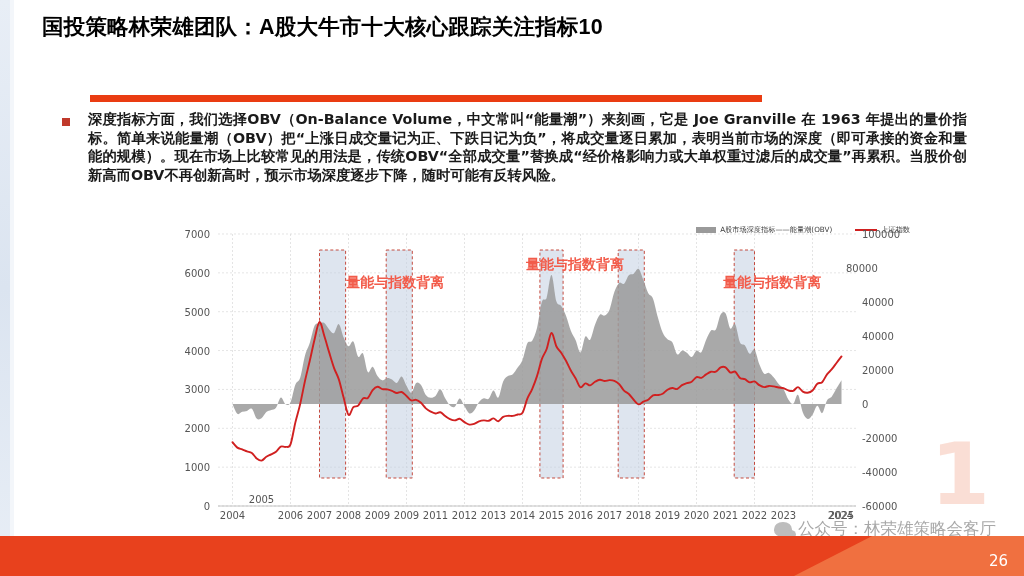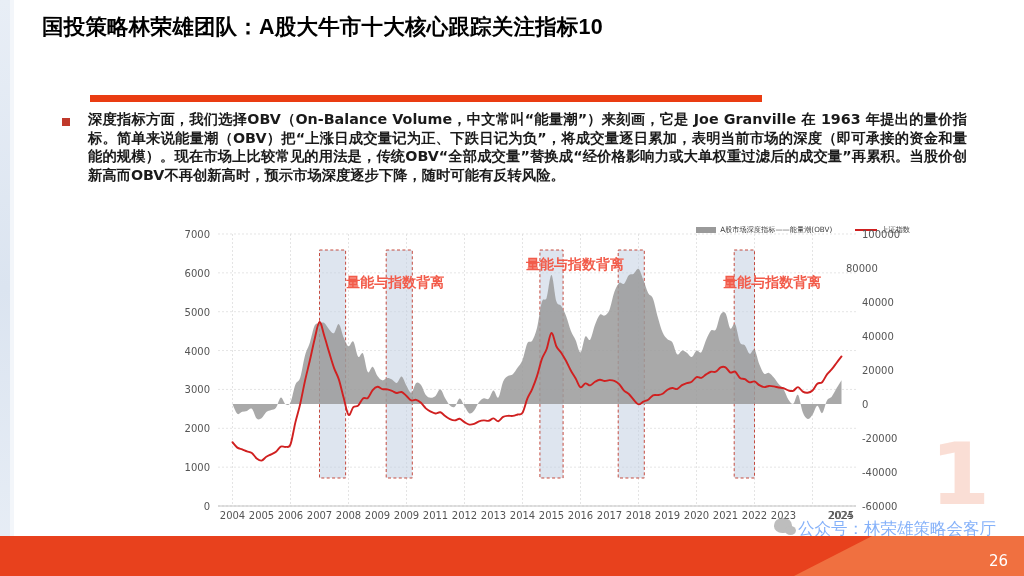--- a/index.html
+++ b/index.html
@@ -164,23 +164,24 @@
     position: absolute;
     right: 16px; bottom: 6px;
     font-size: 15px;
     color: #ffffff;
     font-family: "DejaVu Sans", sans-serif;
   }
   #watermark {
     position: absolute;
     right: 28px; bottom: 36px;
     display: flex;
+    align-items: center;
     gap: 6px;
     font-size: 16.5px;
-    color: #3b82f6;
+    color: #737373;
     opacity: 0.62;
     font-family: "DejaVu Sans", sans-serif;
     white-space: nowrap;
   }
   #wechat-icon {
     width: 18px; height: 15px;
     background: #8a8a8a;
     border-radius: 48% 48% 45% 45%;
     position: relative;
     opacity: 0.9;
@@ -297,21 +298,21 @@
         <div class="axis-label right" style="left: 692px; top: 205px;">-20000</div>
         <div class="axis-label right" style="left: 692px; top: 171px;">0</div>
         <div class="axis-label right" style="left: 692px; top: 137px;">20000</div>
         <div class="axis-label right" style="left: 692px; top: 103px;">40000</div>
         <div class="axis-label right" style="left: 692px; top: 69px;">40000</div>
         <div class="axis-label right" style="left: 656px; top: 35px; margin-left: 20px;">80000</div>
         <div class="axis-label right" style="left: 692px; top: 1px;">100000</div>
       </div>
     <div id="x-ticks">
         <div class="axis-label xtick" style="left: 47.5px; top: 282px;">2004</div>
-        <div class="axis-label xtick" style="left: 76.5px; top: 282px;">2005</div>
+        <div class="axis-label xtick" style="left: 76.5px; top: 266px;">2005</div>
         <div class="axis-label xtick" style="left: 105.5px; top: 282px;">2006</div>
         <div class="axis-label xtick" style="left: 134.5px; top: 282px;">2007</div>
         <div class="axis-label xtick" style="left: 163.5px; top: 282px;">2008</div>
         <div class="axis-label xtick" style="left: 192.5px; top: 282px;">2009</div>
         <div class="axis-label xtick" style="left: 221.5px; top: 282px;">2009</div>
         <div class="axis-label xtick" style="left: 250.5px; top: 282px;">2011</div>
         <div class="axis-label xtick" style="left: 279.5px; top: 282px;">2012</div>
         <div class="axis-label xtick" style="left: 308.5px; top: 282px;">2013</div>
         <div class="axis-label xtick" style="left: 337.5px; top: 282px;">2014</div>
         <div class="axis-label xtick" style="left: 366.5px; top: 282px;">2015</div>

